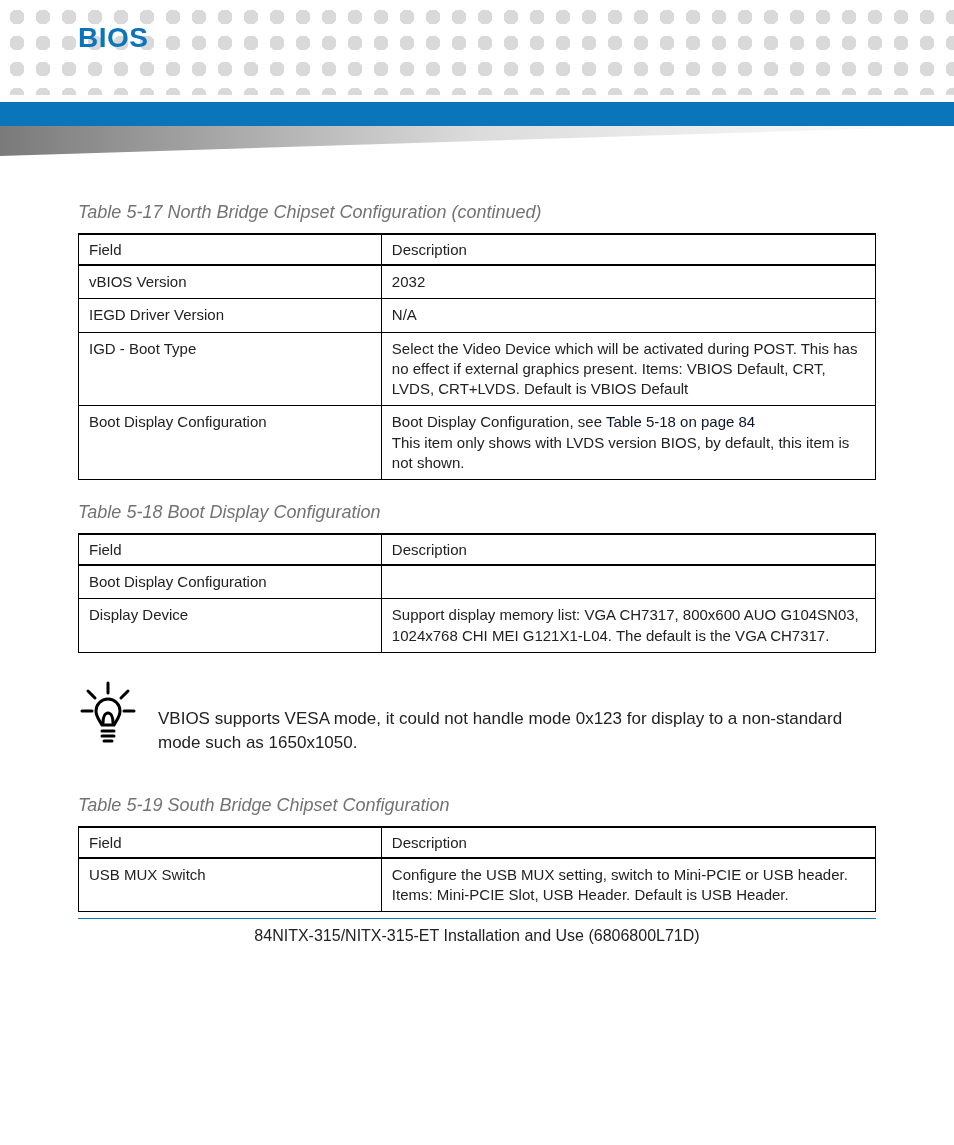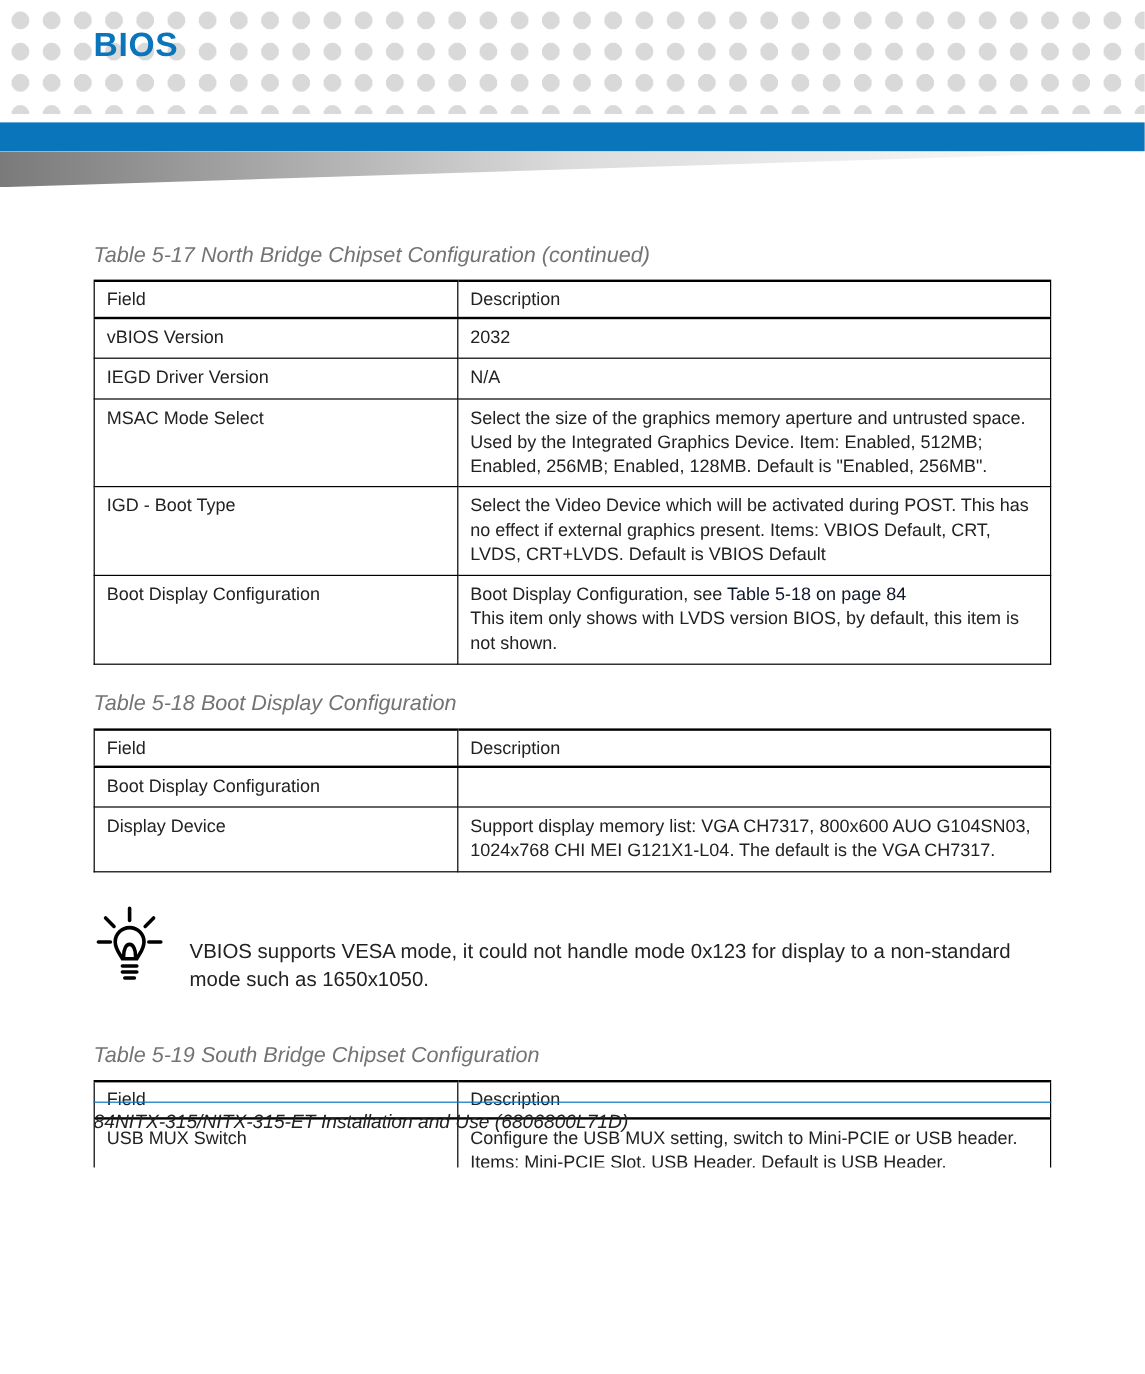--- a/index.html
+++ b/index.html
@@ -104,23 +104,22 @@
     padding-top: 4px;
   }
   .footer {
     position: absolute;
     bottom: 28px;
     left: 78px;
     right: 78px;
     border-top: 1.5px solid #0b75bc;
     padding-top: 8px;
     display: flex;
-    justify-content: flex-start;
+    justify-content: center;
     font-size: 16px;
-    font-style: italic;
   }
   .page-wrap {
     position: relative;
     width: 954px;
     height: 973px;
     overflow: hidden;
   }
 </style>
 </head>
 <body>
@@ -145,24 +144,20 @@
         </tr>
       </thead>
       <tbody>
         <tr>
           <td class="field-col">vBIOS Version</td>
           <td>2032</td>
         </tr>
         <tr>
           <td class="field-col">IEGD Driver Version</td>
           <td>N/A</td>
-        </tr>
-        <tr>
-          <td class="field-col">MSAC Mode Select</td>
-          <td>Select the size of the graphics memory aperture and untrusted space. Used by the Integrated Graphics Device. Item: Enabled, 512MB; Enabled, 256MB; Enabled, 128MB. Default is "Enabled, 256MB".</td>
         </tr>
         <tr>
           <td class="field-col">IGD - Boot Type</td>
           <td>Select the Video Device which will be activated during POST. This has no effect if external graphics present. Items: VBIOS Default, CRT, LVDS, CRT+LVDS. Default is VBIOS Default</td>
         </tr>
         <tr>
           <td class="field-col">Boot Display Configuration</td>
           <td>
             <span>Boot Display Configuration, see </span><span class="inline-link">Table 5-18 on page 84</span><br>
             <span>This item only shows with LVDS version BIOS, by default, this item is not shown.</span>

